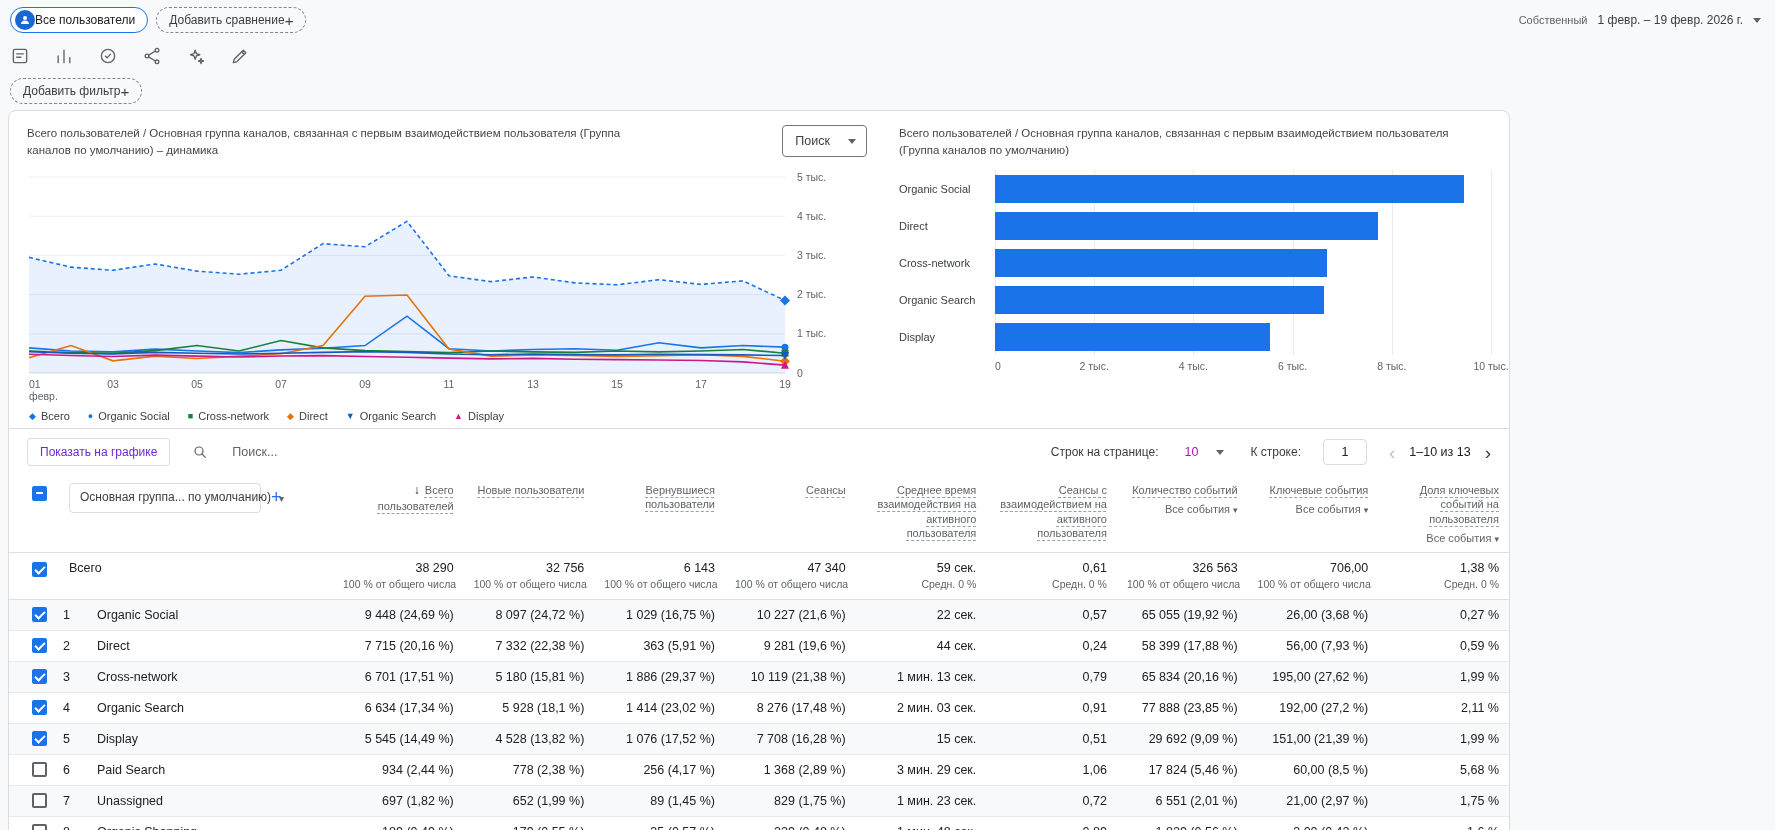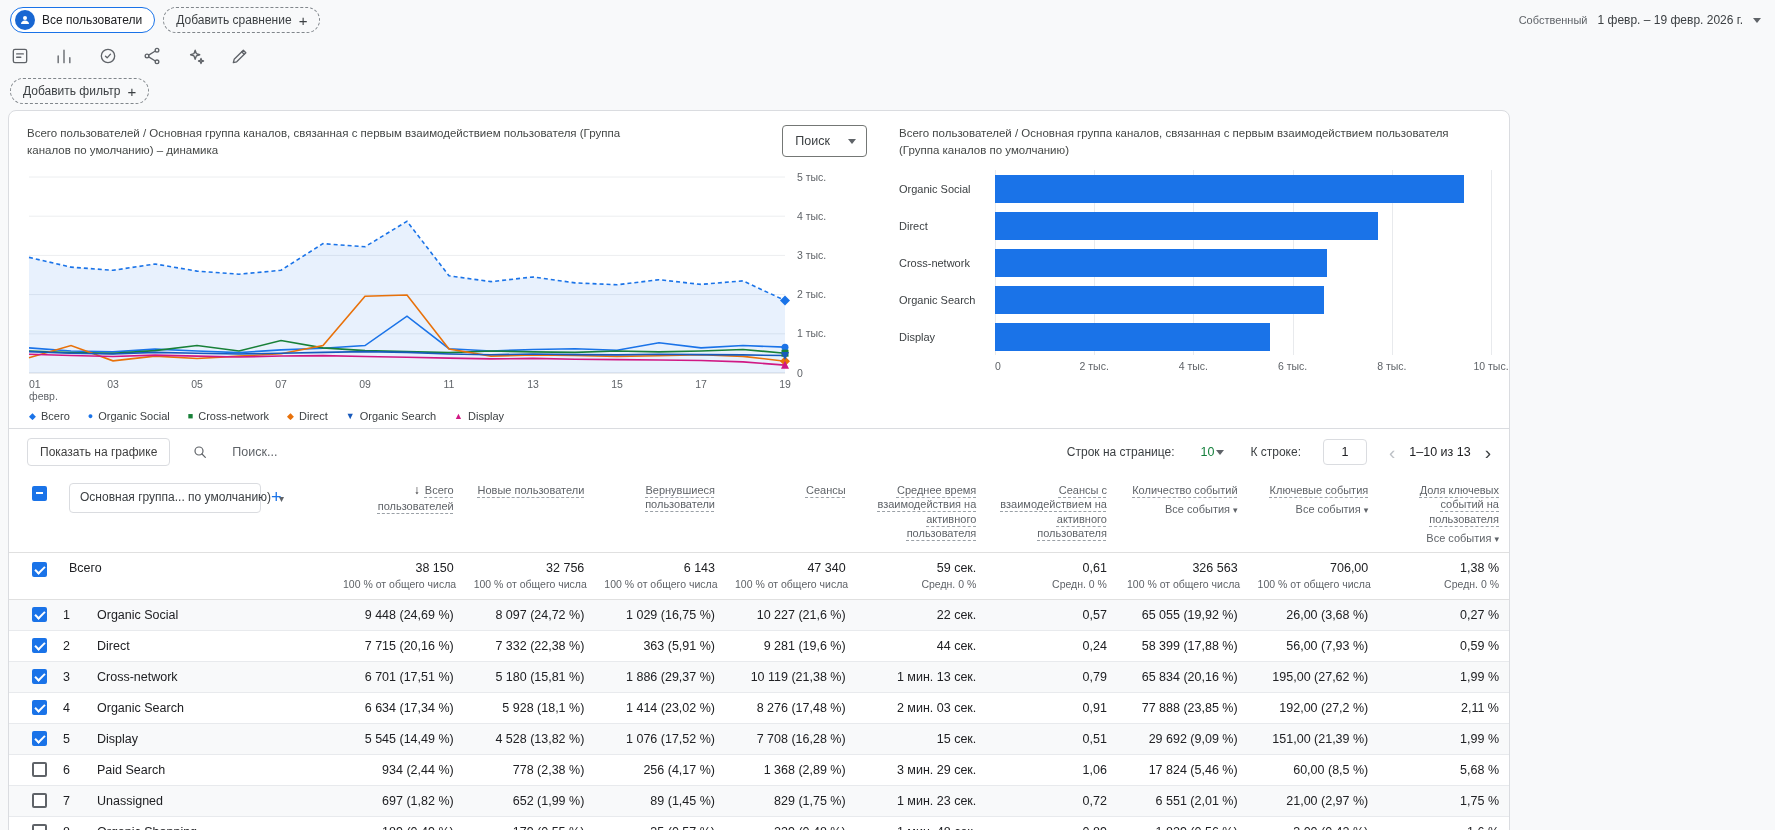--- a/index.html
+++ b/index.html
@@ -1,21 +1,21 @@
 <!DOCTYPE html>
 <html><head>
 <meta charset="utf-8">
 <style>
 *{box-sizing:border-box;margin:0;padding:0}
 html,body{width:1775px;height:830px;overflow:hidden;background:#f8f9fa;
   font-family:"Liberation Sans","DejaVu Sans",sans-serif;color:#202124;font-size:13px}
 
 .top-bar{display:flex;align-items:center;justify-content:space-between;padding:6px 14px 4px 10px;height:38px}
 .chips{display:flex;align-items:center;gap:8px}
-.chip{display:inline-flex;align-items:center;gap:7px;height:26px;padding:0 12px;border-radius:14px;
+.chip{display:inline-flex;align-items:center;height:26px;padding:0 12px;border-radius:14px;
   font-size:12px;color:#3c4043;cursor:pointer;background:transparent;white-space:nowrap}
 .chip.audience{background:#fff;border:1px solid #1a73e8;padding:0 12px 0 4px;color:#202124}
 .chip.dashed{border:1px dashed #80868b}
 .avatar{width:20px;height:20px;border-radius:50%;background:#1967d2;display:inline-flex;align-items:center;justify-content:center}
 .avatar svg{width:12px;height:12px;fill:#fff}
 .plus{font-size:15px;color:#3c4043}
 .date-ctl{display:flex;align-items:center;gap:10px;font-size:12px;color:#3c4043;cursor:pointer}
 .prop{font-size:11px;color:#5f6368}
 .caret{width:0;height:0;border-left:4px solid transparent;border-right:4px solid transparent;border-top:5px solid #5f6368;display:inline-block}
 
@@ -47,27 +47,27 @@
 .bar-label{height:37px;display:flex;align-items:center;font-size:11px;color:#3c4043;padding-right:10px}
 .bar-area{flex:1;position:relative}
 #bar-grid span{position:absolute;top:0;bottom:20px;width:1px;background:#e8eaed}
 .bar-track{height:37px;display:flex;align-items:center;position:relative}
 .bar{height:28px}
 .bar-axis{position:relative;height:20px;font-size:10.5px;color:#5f6368}
 .bar-axis span{position:absolute;top:5px;transform:translateX(-50%);white-space:nowrap}
 
 .divider{border-top:1px solid #dadce0}
 .toolbar{display:flex;align-items:center;padding:8px 18px;gap:22px;font-size:12px;color:#3c4043;height:46px}
-.btn-plot{border:1px solid #dadce0;border-radius:4px;background:#fff;color:#404040;font-size:12px;padding:6px 12px;white-space:nowrap}
+.btn-plot{border:1px solid #dadce0;border-radius:4px;background:#fff;color:#6d28d9;font-size:12px;padding:6px 12px;white-space:nowrap}
 .search{display:flex;align-items:center;gap:24px;color:#5f6368;width:230px}
 .search svg{width:16px;height:16px;stroke:#5f6368;fill:none;stroke-width:1.8;stroke-linecap:round}
 .search input{border:none;outline:none;font-size:12.5px;color:#202124;width:180px;background:transparent;font-family:inherit}
 .search input::placeholder{color:#5f6368}
 .t-spacer{flex:1}
-.select-mini{display:inline-flex;align-items:center;gap:2px;padding:4px 4px;cursor:pointer;color:#15803d;font-size:12.5px}
+.select-mini{display:inline-flex;align-items:center;gap:18px;padding:4px 4px;cursor:pointer;color:#a21caf;font-size:12.5px}
 .goto{width:44px;height:26px;border:1px solid #dadce0;border-radius:4px;text-align:center;font-size:12.5px;color:#202124;outline:none;font-family:inherit}
 .pager{display:flex;align-items:center;gap:14px;font-size:12.5px;color:#202124}
 .chev{font-size:19px;line-height:1;cursor:pointer;color:#3c4043}
 .chev.dis{color:#bdc1c6}
 
 table{width:100%;border-collapse:collapse;table-layout:fixed}
 th,td{padding:0 10px;font-weight:400;overflow:hidden}
 thead th{vertical-align:top;padding-top:8px;padding-bottom:6px;font-size:11px;line-height:1.3;color:#5f6368;
   text-align:right;border-bottom:1px solid #e0e0e0;cursor:pointer}
 th.cb-h{text-align:center;padding:10px 0 0 10px;cursor:default}
@@ -356,21 +356,21 @@
           </th>
         </tr>
     </thead>
     <tbody>
       <tr class="totals" id="totals-row">
         <td class="cb-cell">
           <span class="cb on"></span>
         </td>
         <td colspan="2" style="font-size:12.5px">Всего</td>
       <td class="num">
-            <div class="tv">38 150</div>
+            <div class="tv">38 290</div>
             <div class="tc">100 % от общего числа</div>
           </td>
           <td class="num">
             <div class="tv">32 756</div>
             <div class="tc">100 % от общего числа</div>
           </td>
           <td class="num">
             <div class="tv">6 143</div>
             <div class="tc">100 % от общего числа</div>
           </td>

